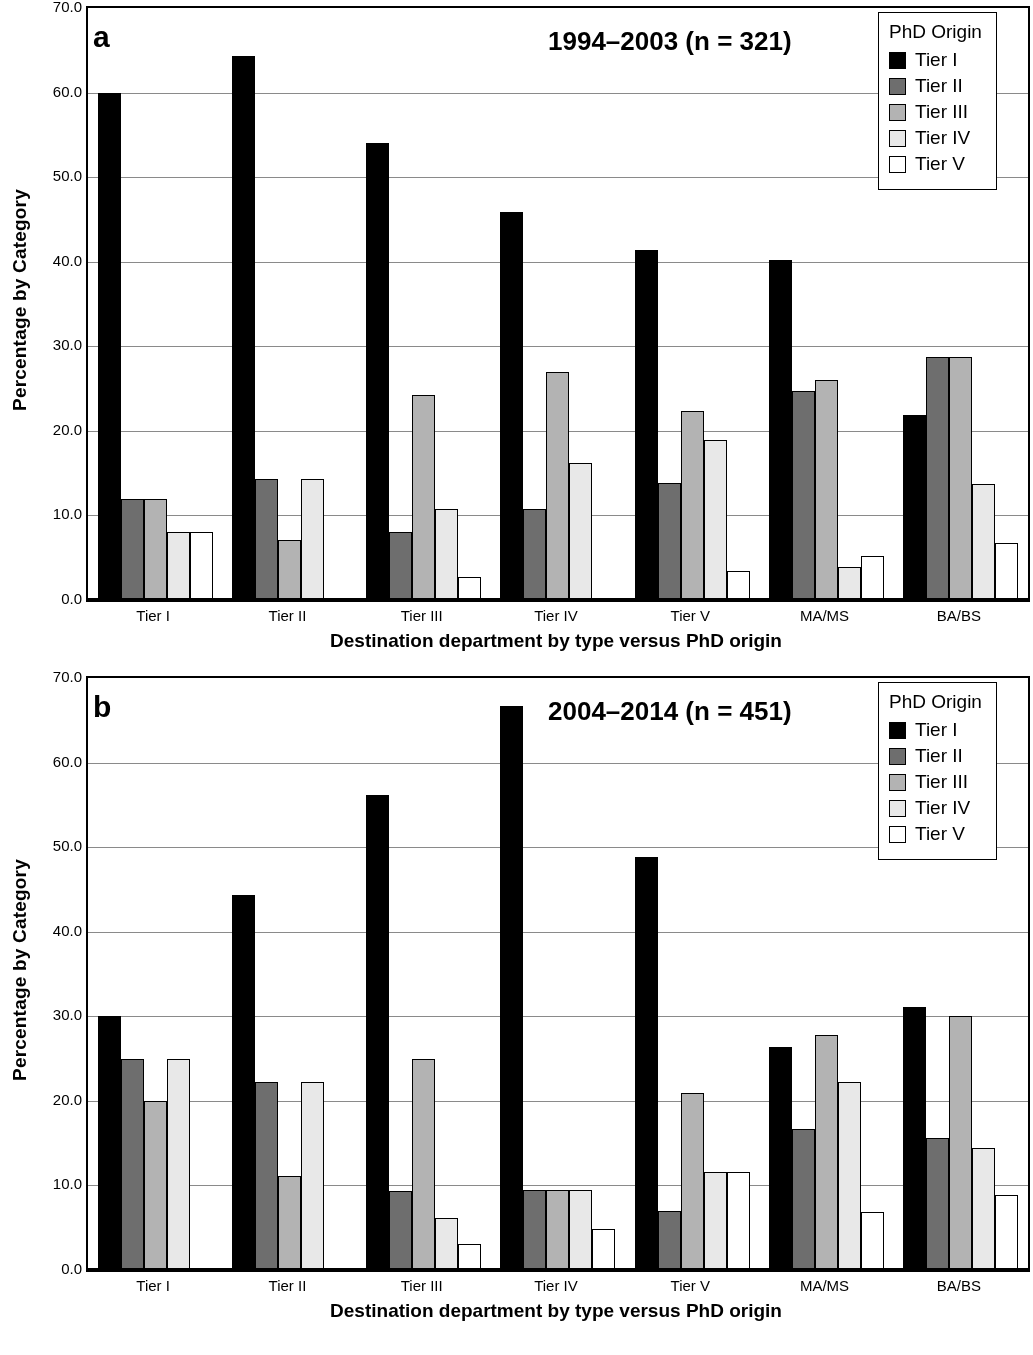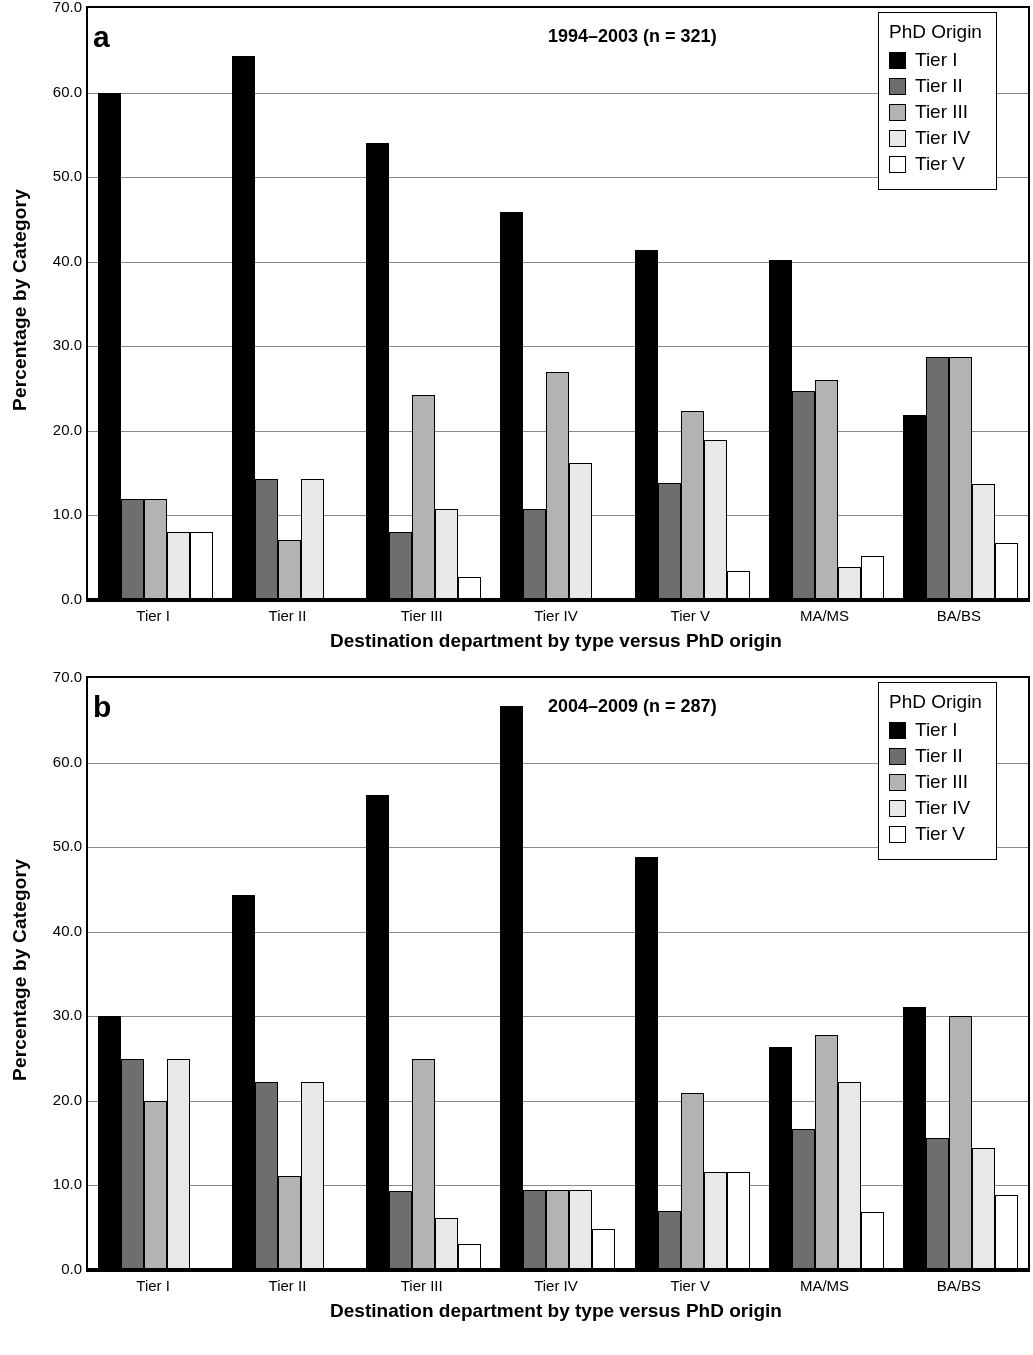--- a/index.html
+++ b/index.html
@@ -46,21 +46,21 @@
 
   .xlabel{
     position:absolute;left:46px;text-align:center;
     font-size:19px;font-weight:bold;
   }
 
   .panel-letter{
     position:absolute;font-size:30px;font-weight:bold;font-family:"Liberation Sans", sans-serif;
   }
   .period-title{
-    position:absolute;font-size:18px;font-weight:bold;white-space:nowrap;
+    position:absolute;font-size:26px;font-weight:bold;white-space:nowrap;
   }
 
   .legend{
     position:absolute;border:1px solid #000;background:#fff;
     padding:8px 14px 10px 10px;
   }
   .legend-title{font-size:19px;margin-bottom:6px;white-space:nowrap;}
   .legend-item{display:flex;align-items:center;gap:9px;margin:4px 0;}
   .swatch{width:17px;height:17px;border:1px solid #000;box-sizing:border-box;}
   .legend-label{font-size:19px;white-space:nowrap;}
@@ -273,21 +273,21 @@
           <div class="xtick">Tier IV</div>
           <div class="xtick">Tier V</div>
           <div class="xtick">MA/MS</div>
           <div class="xtick">BA/BS</div>
         </div>
       <div class="xlabel" style="top:624px;width:940px;">
         <span>Destination department by type versus PhD origin</span>
       </div>
     </div>
     <div class="panel-letter" style="left:93px;top:30px;">b</div>
-    <div class="period-title" style="left:548px;top:36px;">2004–2009 (n = 287)</div>
+    <div class="period-title" style="left:548px;top:36px;">2004–2014 (n = 451)</div>
     <div class="legend" id="legend-b" style="left:878px;top:22px;">
       <div class="legend-title">PhD Origin</div>
       <div id="legend-items-b">
           <div class="legend-item">
             <div class="swatch" style="background: rgb(0, 0, 0);"></div>
             <div class="legend-label">Tier I</div>
           </div>
           <div class="legend-item">
             <div class="swatch" style="background: rgb(110, 110, 110);"></div>
             <div class="legend-label">Tier II</div>

